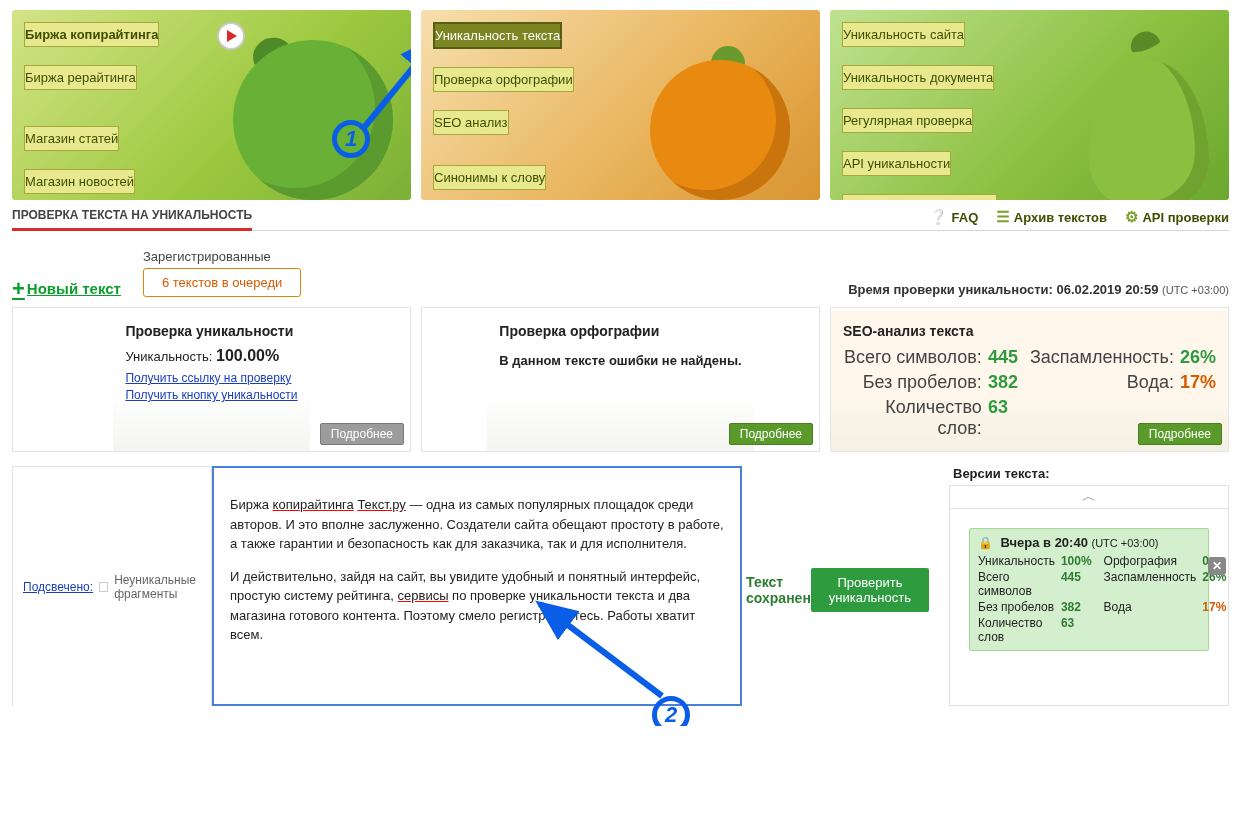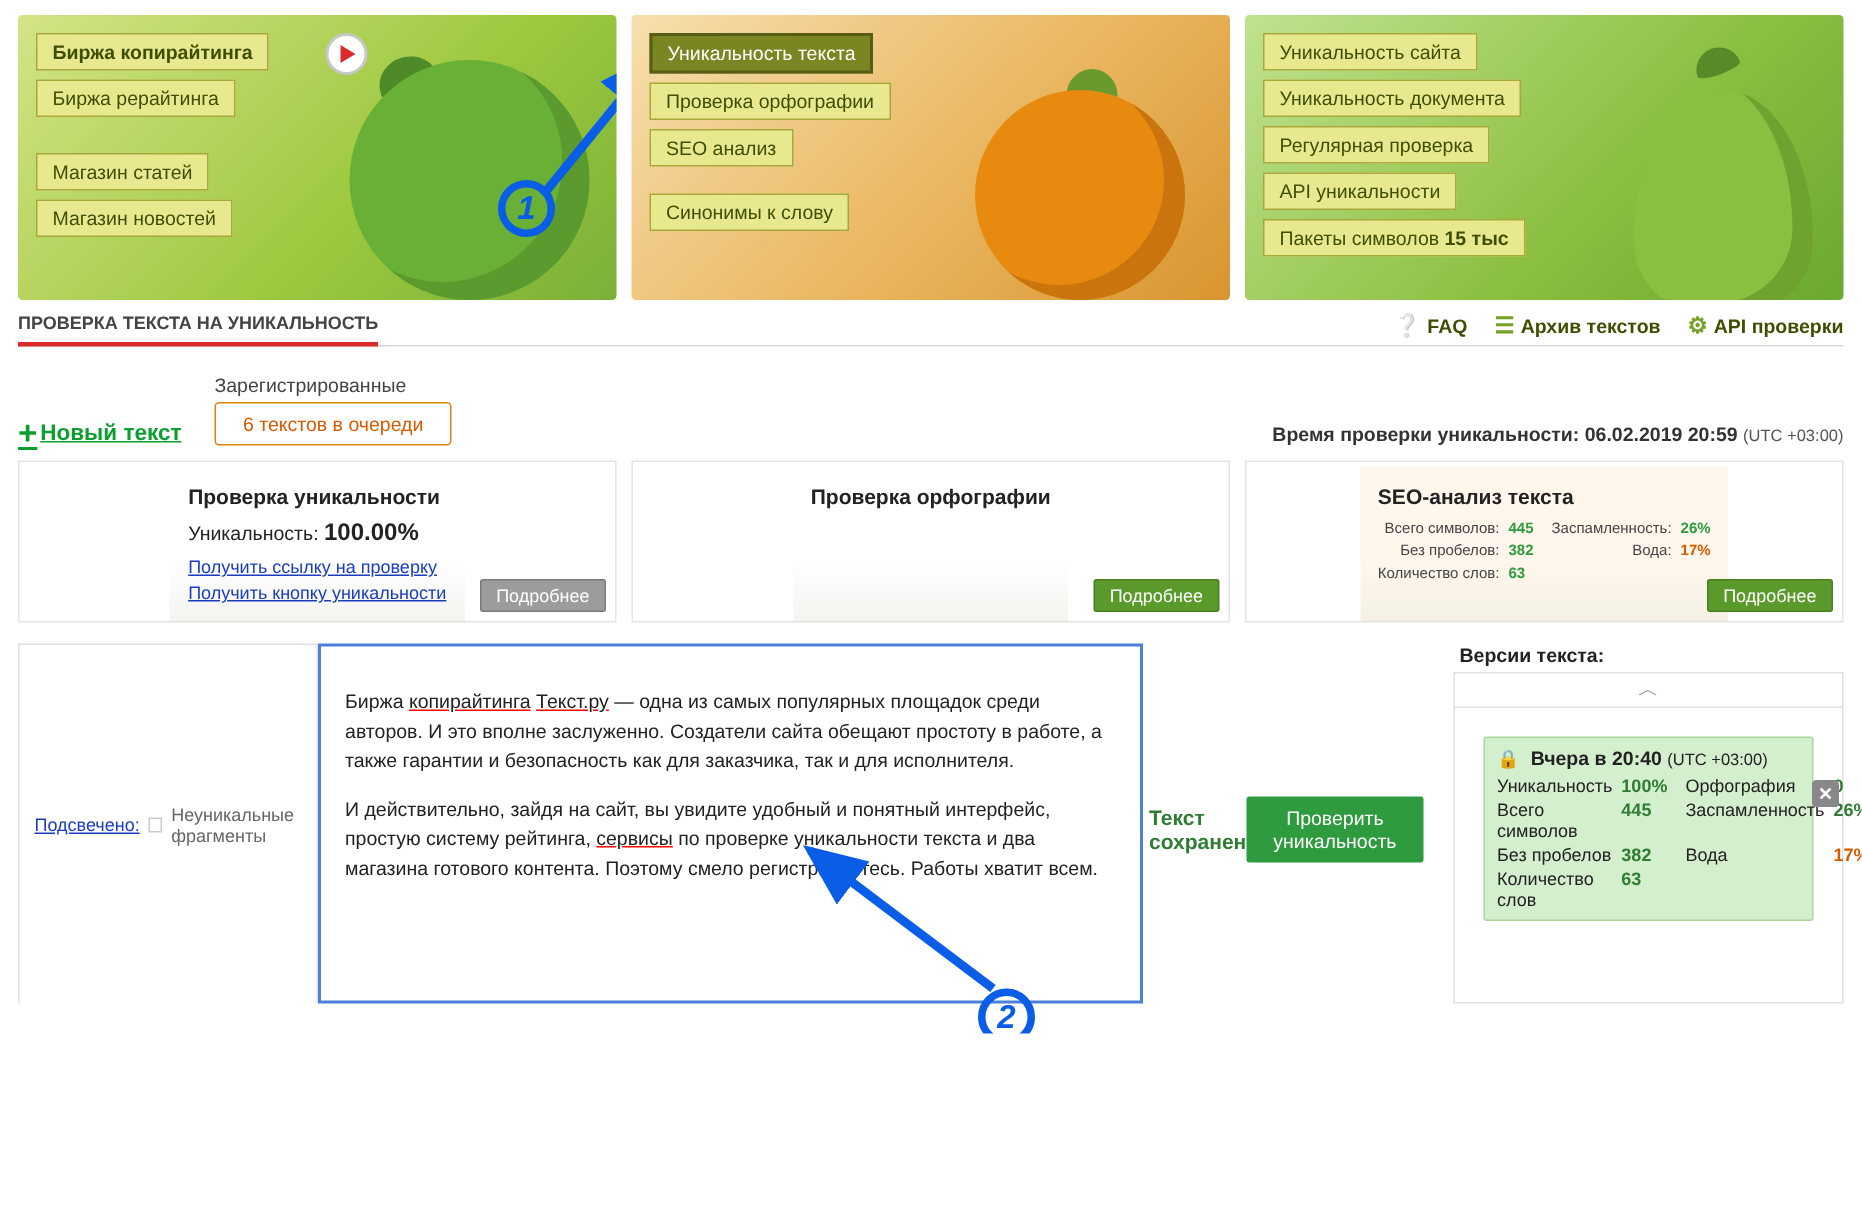--- a/index.html
+++ b/index.html
@@ -44,22 +44,22 @@
   }
   .hero-apple{background:linear-gradient(135deg,#d3e487 0%,#9cc83e 60%,#7bb037 100%);}
   .hero-orange{background:linear-gradient(135deg,#f7dfae 0%,#e8b35a 60%,#d99430 100%);}
   .hero-pear{background:linear-gradient(135deg,#c0e290 0%,#8bbf3f 60%,#6ba82f 100%);}
   .olive-btn{
     display:inline-block;
     background:#e8e88f;
     border:1px solid #a7a83a;
     color:#3e4e00;
     font-size:13px;
-    padding:4px 10px;
-    margin-bottom:2px;
+    padding:4px 0;
+    margin-bottom:14px;
     cursor:pointer;
     white-space:nowrap;
   }
   .olive-btn.bold{font-weight:bold;}
   .olive-btn.dark{
     background:#7b8623;
     color:#fff;
     border:2px solid #585d16;
   }
   .hero-apple-group{position:relative;z-index:2;}
@@ -231,21 +231,21 @@
   .panel .center-msg{
     font-weight:bold;
     text-align:center;
     margin-top:14px;
   }
   .seo-grid{
     display:grid;
     grid-template-columns:auto auto 1fr auto auto;
     row-gap:4px;
     column-gap:6px;
-    font-size:10px;
+    font-size:18px;
     color:#444;
   }
   .seo-grid .lbl{text-align:right;}
   .seo-grid .lbl2{text-align:right;}
   .seo-grid .v{color:var(--green);font-weight:bold;}
   .seo-grid .v.orange{color:#d85a00;}
   .more-btn{
     position:absolute;
     right:6px;bottom:6px;
     background:#5a9a2b;
@@ -294,21 +294,21 @@
     background:#2e9b3e;
     color:#fff;
     border:none;
     font-size:13px;
     padding:7px 18px;
     border-radius:2px;
     cursor:pointer;
   }
   
   .versions{
-    width:260px;
+    width:280px;
     display:flex;flex-direction:column;justify-content:space-between;
   }
   .versions-head{
     font-weight:bold;
     font-size:13px;
     padding:0 4px 4px 4px;
   }
   .versions-body{
     border:1px solid #e0e0e0;
     background:#fff;
@@ -451,20 +451,21 @@
       <span class="mini-link">Получить ссылку на проверку</span>
       <span class="mini-link">Получить кнопку уникальности</span>
     </div>
     <button class="more-btn gray">Подробнее</button>
   </div>
 
   <div class="panel">
     <div class="panel-top green"></div>
     <div class="panel-body">
       <div class="panel-head">Проверка орфографии</div>
+      <div class="center-msg">В данном тексте ошибки не найдены.</div>
     </div>
     <button class="more-btn">Подробнее</button>
   </div>
 
   <div class="panel">
     <div class="panel-top orange"></div>
     <div class="panel-body seo">
       <div class="panel-head">SEO-анализ текста</div>
       <div class="seo-grid">
         <span class="lbl">Всего символов:</span>

